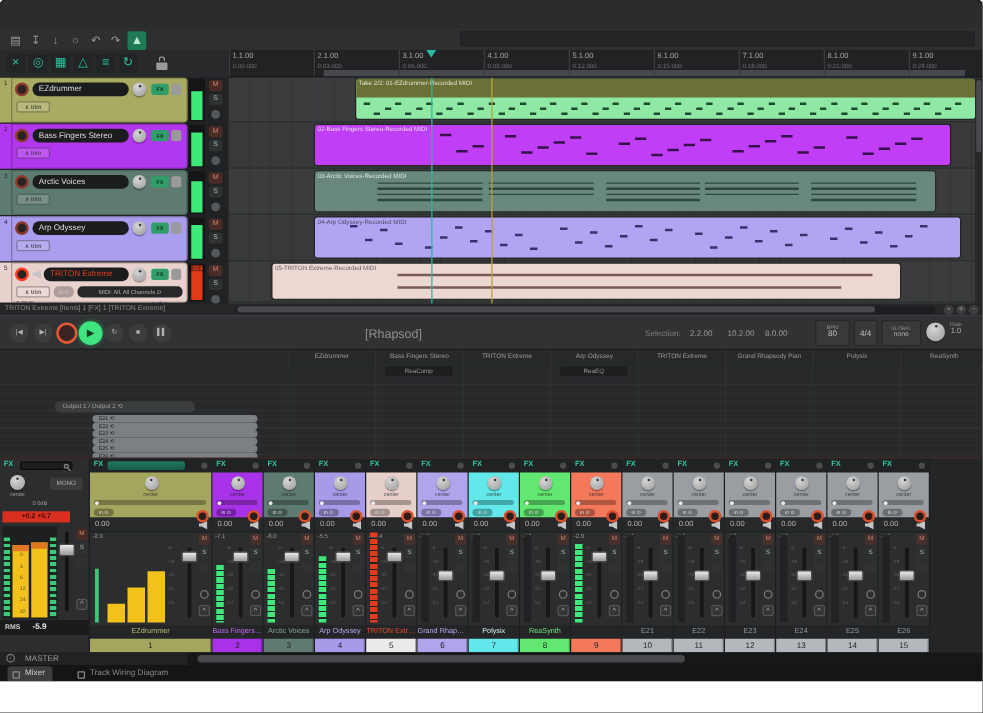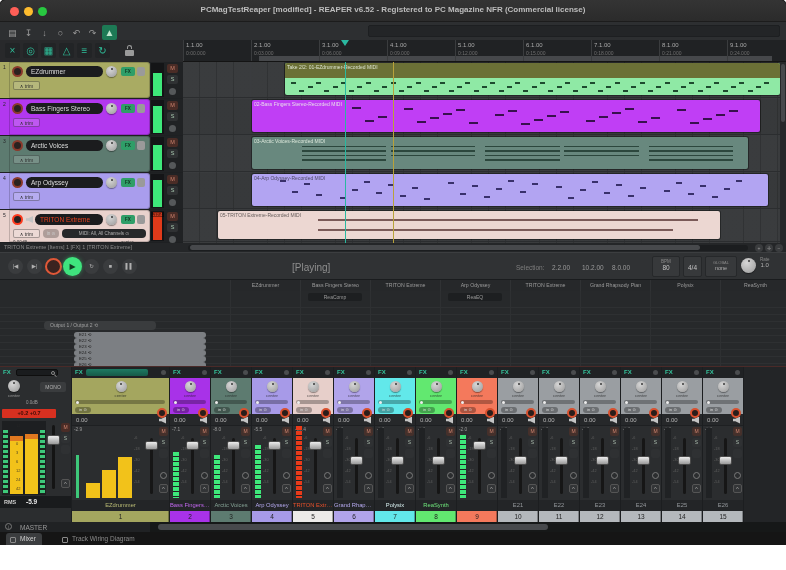--- a/index.html
+++ b/index.html
@@ -42,26 +42,20 @@
        clip-path:polygon(0 32%,34% 32%,100% 0,100% 100%,34% 68%,0 68%);}
   .knob{border-radius:50%;background:radial-gradient(circle at 38% 32%,#d6d6d6,#9a9a9a);box-shadow:0 1px 1px rgba(0,0,0,.4);}
   .knob:after{content:"";display:block;width:2px;height:2px;border-radius:50%;background:#3a3a3a;margin:2px auto 0;}
   .routeico{background:repeating-linear-gradient(115deg,#3ec87a 0 1.5px,transparent 1.5px 3.5px);}
   .ell{overflow:hidden;white-space:nowrap;text-overflow:ellipsis;}
 </style>
 </head>
 <body>
 
 <div id="app">
-  <div id="titlebar">
-    <span class="tl" style="left:10px;background:#ff5f57;"></span>
-    <span class="tl" style="left:24px;background:#febc2e;"></span>
-    <span class="tl" style="left:38px;background:#28c840;"></span>
-    <div id="title-text">PCMagTestReaper [modified] - REAPER v6.52 - Registered to PC Magazine NFR (Commercial license)</div>
-  </div>
   <div id="toolbar1"><span class="tbico" style="margin-left: 6px;">▤</span><span class="tbico" style="margin-left: 2px;">↧</span><span class="tbico" style="margin-left: 2px;">↓</span><span class="tbico" style="margin-left: 2px;">○</span><span class="tbico" style="margin-left: 2px;">↶</span><span class="tbico" style="margin-left: 2px;">↷</span><span class="tbico metro tbico2" style="margin-left: 2px;">▲</span></div>
   <div id="toolbar-slot"></div>
   <div id="toolbar2"><span class="tbico2" style="margin-left: 5px;">×</span><span class="tbico2" style="margin-left: 2px;">◎</span><span class="tbico2" style="margin-left: 2px;">▦</span><span class="tbico2" style="margin-left: 2px;">△</span><span class="tbico2" style="margin-left: 2px;">≡</span><span class="tbico2" style="margin-left: 2px;">↻</span><div style="position: absolute; left: 122px; top: 3px; width: 15px; height: 15px;">
         <div style="position: absolute; left: 4.5px; top: 2px; width: 5px; height: 4px; border-top: 1.5px solid rgb(154, 154, 154); border-right: 1.5px solid rgb(154, 154, 154); border-bottom: none; border-left: 1.5px solid rgb(154, 154, 154); border-image: initial; border-radius: 3px 3px 0px 0px;"></div>
         <div style="position: absolute; left: 3px; top: 7px; width: 9px; height: 6px; background: rgb(154, 154, 154); border-radius: 1px;"></div>
       </div></div>
   <div id="ruler">
       <div style="position: absolute; left: 76px; top: 16px; width: 513px; height: 6px; background: rgb(70, 72, 75);"></div>
       <div style="position: absolute; left: 0px; top: 0px; width: 1px; height: 22px; background: rgb(58, 60, 62);"></div>
       <div style="position: absolute; left: 3px; top: 2px; font-size: 6px; color: rgb(168, 168, 168);">1.1.00</div>
@@ -385,21 +379,21 @@
   <div id="statusrow">
     <div class="abs" style="left:4px;top:1px;font-size:5.5px;color:#8a8a8a;">TRITON Extreme  [Items] 1 [FX] 1 [TRITON Extreme]</div>
   <div style="position: absolute; left: 188px; top: 1.5px; width: 560px; height: 6px; background: rgb(27, 29, 31); border-radius: 3px;">
         <div style="position: absolute; left: 2px; top: 0.5px; width: 510px; height: 5px; background: rgb(71, 73, 76); border-radius: 3px;"></div>
       </div>
       <div style="position: absolute; left: 755px; top: 0.5px; width: 8px; height: 8px; border-radius: 50%; background: rgb(58, 60, 62); font-size: 5px; line-height: 8px; text-align: center; color: rgb(154, 154, 154);">+</div>
       <div style="position: absolute; left: 765px; top: 0.5px; width: 8px; height: 8px; border-radius: 50%; background: rgb(58, 60, 62); font-size: 5px; line-height: 8px; text-align: center; color: rgb(154, 154, 154);">✛</div>
       <div style="position: absolute; left: 775px; top: 0.5px; width: 8px; height: 8px; border-radius: 50%; background: rgb(58, 60, 62); font-size: 5px; line-height: 8px; text-align: center; color: rgb(154, 154, 154);">−</div>
     </div>
   <div id="transport">
-    <div class="abs" style="left:292px;top:9px;font-size:10px;color:#8f8f8f;">[Playing]</div>
+    <div class="abs" style="left:292px;top:9px;font-size:10px;color:#8f8f8f;">[Rhapsod]</div>
     <div class="abs" style="left:516px;top:11px;font-size:6.5px;color:#7e7e7e;">Selection:</div>
     <div class="abs" style="left:552px;top:11px;font-size:6.5px;color:#9a9a9a;">2.2.00</div>
     <div class="abs" style="left:582px;top:11px;font-size:6.5px;color:#9a9a9a;">10.2.00</div>
     <div class="abs" style="left:612px;top:11px;font-size:6.5px;color:#9a9a9a;">8.0.00</div>
     <div class="abs" style="left:652px;top:3px;width:28px;height:21px;background:#37393b;border:1px solid #26282a;border-radius:2px;text-align:center;">
       <div style="font-size:4.5px;color:#8a8a8a;margin-top:2px;">BPM</div>
       <div style="font-size:6.5px;color:#c4c4c4;">80</div>
     </div>
     <div class="abs" style="left:683px;top:3px;width:19px;height:21px;background:#37393b;border:1px solid #26282a;border-radius:2px;text-align:center;line-height:21px;font-size:6.5px;color:#c4c4c4;">4/4</div>
     <div class="abs" style="left:705px;top:3px;width:32px;height:21px;background:#37393b;border:1px solid #26282a;border-radius:2px;text-align:center;">

